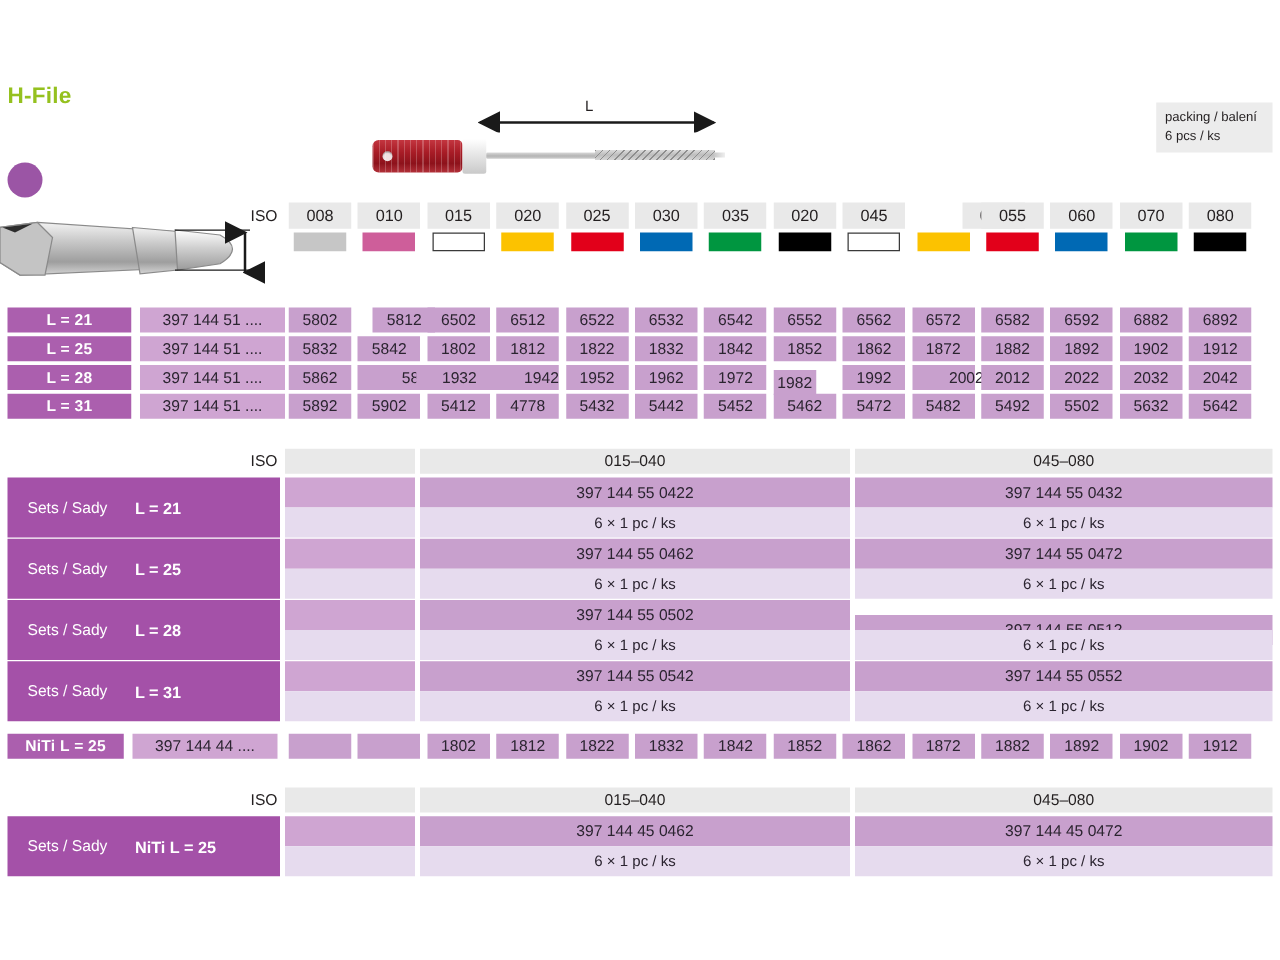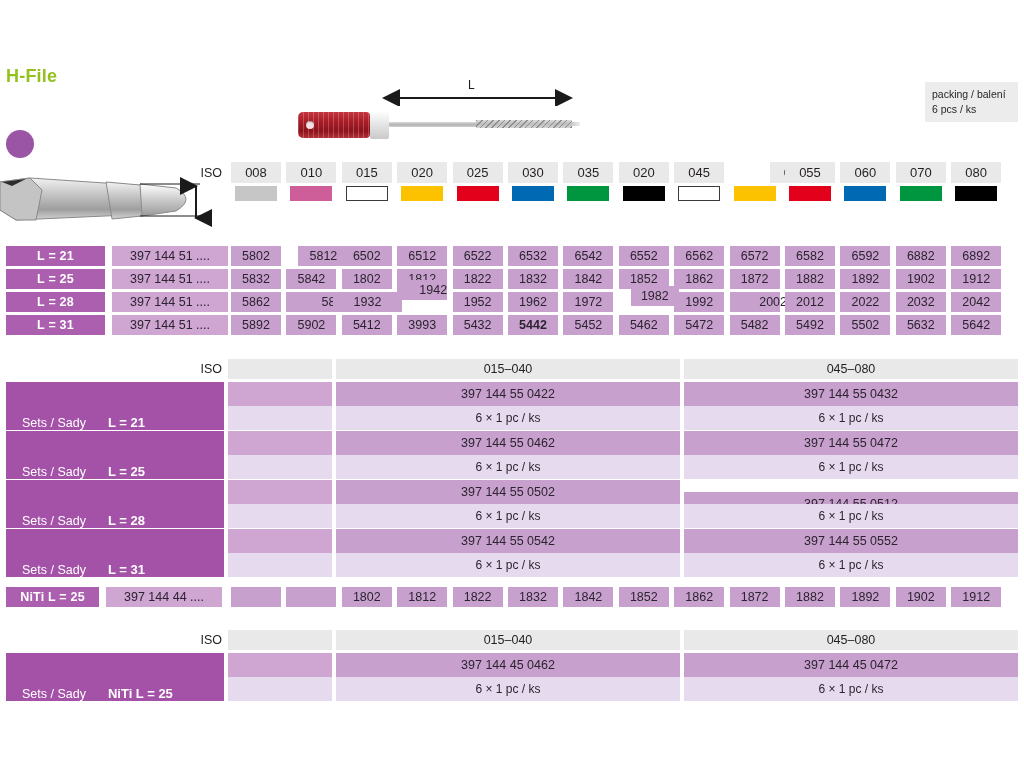--- a/index.html
+++ b/index.html
@@ -124,21 +124,21 @@
     font-size: 12.5px; color:#231f20;
   }
   .sets-iso-cell {
     position: absolute; height: 20px; background: #e9e9e9;
     display:flex; align-items:center; justify-content:center;
     font-size: 12.5px; color:#231f20;
   }
   .sets-lbl {
     position: absolute; left: 6px; width: 218px;
     background: #a451a8; color: #fff;
-    display: flex; align-items: flex-end;
+    display: flex; align-items: center;
     font-size: 13px;
   }
   .sets-lbl .sl-a { padding-left: 16px; font-weight: normal; font-size: 12.5px; }
   .sets-lbl .sl-b { padding-left: 22px; font-weight: bold; font-size: 13px; }
   .sets-spacer-top { position: absolute; background: #cfa5d2; }
   .sets-spacer-bot { position: absolute; background: #e6dbee; }
   .sets-code {
     position: absolute; background: #c8a0cd;
     display:flex; align-items:center; justify-content:center;
     font-size: 12.5px; color:#2b2430;
@@ -289,39 +289,39 @@
       <div class="row-cell" style="left: 723.6px; width: 50px; top: 23px;">1872</div>
       <div class="row-cell" style="left: 779px; width: 50px; top: 23px;">1882</div>
       <div class="row-cell" style="left: 834.4px; width: 50px; top: 23px;">1892</div>
       <div class="row-cell" style="left: 889.8px; width: 50px; top: 23px;">1902</div>
       <div class="row-cell" style="left: 945.2px; width: 50px; top: 23px;">1912</div>
       <div class="row-lbl" style="top: 46px;">L = 28</div>
       <div class="row-art" style="top: 46px;">397 144 51 ....</div>
       <div class="row-cell" style="left: 225px; width: 50px; top: 46px;">5862</div>
       <div class="row-cell" style="left: 280.4px; width: 50px; top: 46px; padding-left: 48px;">5872</div>
       <div class="row-cell" style="left: 327px; width: 69px; top: 46px;">1932</div>
-      <div class="row-cell" style="left: 391.2px; width: 50px; top: 34px; padding-left: 22px;">1942</div>
+      <div class="row-cell" style="left: 391.2px; width: 50px; top: 46px; padding-left: 22px;">1942</div>
       <div class="row-cell" style="left: 446.6px; width: 50px; top: 46px;">1952</div>
       <div class="row-cell" style="left: 502px; width: 50px; top: 46px;">1962</div>
       <div class="row-cell" style="left: 557.4px; width: 50px; top: 46px;">1972</div>
-      <div class="row-cell" style="left: 612.8px; width: 48px; top: 40px; margin-left: 12px;">1982</div>
+      <div class="row-cell" style="left: 612.8px; width: 34px; top: 50px;">1982</div>
       <div class="row-cell" style="left: 668.2px; width: 50px; top: 46px;">1992</div>
       <div class="row-cell" style="left: 723.6px; width: 50px; top: 46px; padding-left: 37px;">2002</div>
       <div class="row-cell" style="left: 779px; width: 50px; top: 46px;">2012</div>
       <div class="row-cell" style="left: 834.4px; width: 50px; top: 46px;">2022</div>
       <div class="row-cell" style="left: 889.8px; width: 50px; top: 46px;">2032</div>
       <div class="row-cell" style="left: 945.2px; width: 50px; top: 46px;">2042</div>
       <div class="row-lbl" style="top: 69px;">L = 31</div>
       <div class="row-art" style="top: 69px;">397 144 51 ....</div>
       <div class="row-cell" style="left: 225px; width: 50px; top: 69px;">5892</div>
       <div class="row-cell" style="left: 280.4px; width: 50px; top: 69px;">5902</div>
       <div class="row-cell" style="left: 335.8px; width: 50px; top: 69px;">5412</div>
-      <div class="row-cell" style="left: 391.2px; width: 50px; top: 69px;">3993</div>
+      <div class="row-cell" style="left: 391.2px; width: 50px; top: 69px;">4778</div>
       <div class="row-cell" style="left: 446.6px; width: 50px; top: 69px;">5432</div>
-      <div class="row-cell" style="left: 502px; width: 50px; top: 69px; font-weight: bold;">5442</div>
+      <div class="row-cell" style="left: 502px; width: 50px; top: 69px;">5442</div>
       <div class="row-cell" style="left: 557.4px; width: 50px; top: 69px;">5452</div>
       <div class="row-cell" style="left: 612.8px; width: 50px; top: 69px;">5462</div>
       <div class="row-cell" style="left: 668.2px; width: 50px; top: 69px;">5472</div>
       <div class="row-cell" style="left: 723.6px; width: 50px; top: 69px;">5482</div>
       <div class="row-cell" style="left: 779px; width: 50px; top: 69px;">5492</div>
       <div class="row-cell" style="left: 834.4px; width: 50px; top: 69px;">5502</div>
       <div class="row-cell" style="left: 889.8px; width: 50px; top: 69px;">5632</div>
       <div class="row-cell" style="left: 945.2px; width: 50px; top: 69px;">5642</div>
     </div>
 

